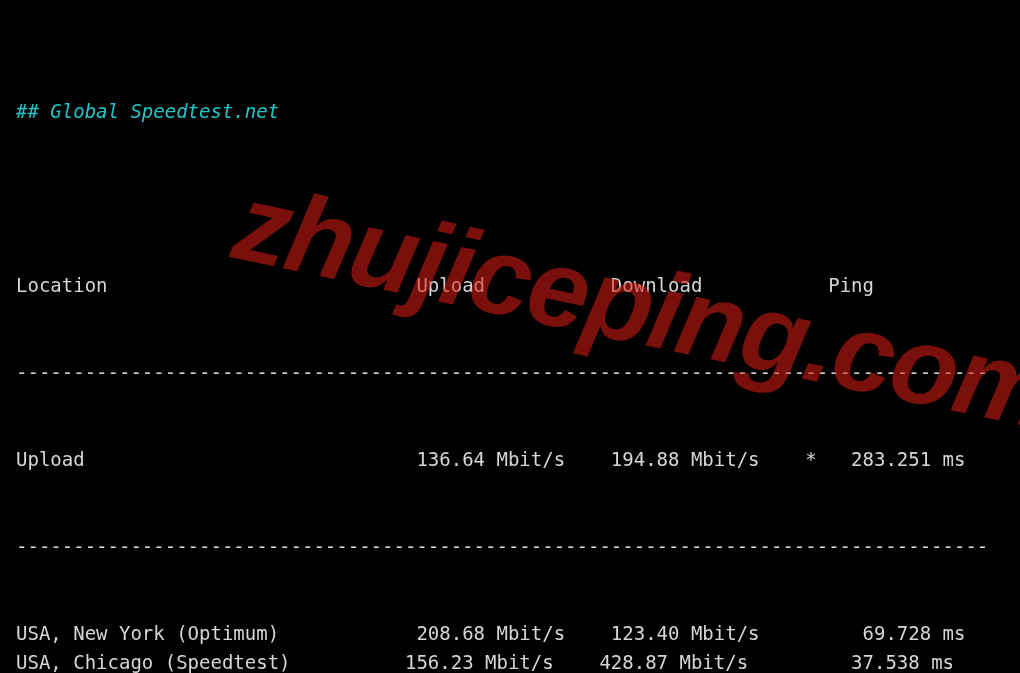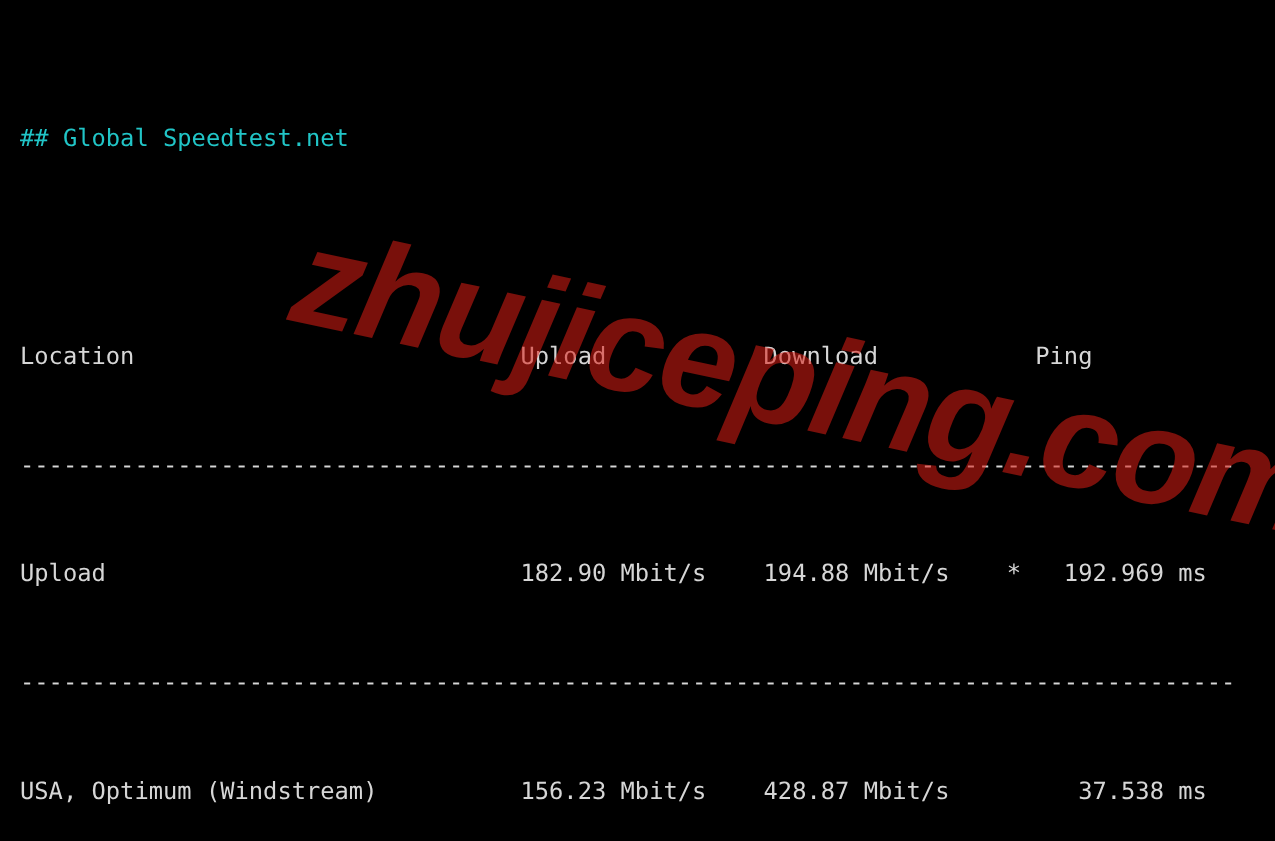--- a/index.html
+++ b/index.html
@@ -18,20 +18,21 @@
   white-space: pre;
   padding: 10px 16px 0 16px;
   position: relative;
   box-sizing: border-box;
   width: 1020px;
   height: 673px;
   letter-spacing: 0px;
 }
 .title {
   color: #21c5c7;
+  font-style: italic;
 }
 .watermark {
   position: absolute;
   left: 240px;
   top: 205px;
   font-family: Arial, "Helvetica Neue", sans-serif;
   font-size: 110px;
   font-weight: 700;
   font-style: italic;
   color: rgba(220, 30, 20, 0.55);
@@ -45,17 +46,17 @@
 </style>
 </head>
 <body>
 
 <div class="terminal">
   <div class="watermark">zhujiceping.com</div>
   <div class="title">## Global Speedtest.net</div>
   <div>&nbsp;</div>
   <div><span>Location                           </span><span>Upload           </span><span>Download         </span><span>  Ping</span></div>
   <div>-------------------------------------------------------------------------------------</div>
-  <div><span>Upload                             </span><span>182.90 Mbit/s    </span><span>194.88 Mbit/s    </span><span>*   192.969 ms</span></div>
+  <div><span>Upload                             </span><span>136.64 Mbit/s    </span><span>194.88 Mbit/s    </span><span>*   283.251 ms</span></div>
   <div>-------------------------------------------------------------------------------------</div>
-  <div><div><span>USA, Optimum (Windstream)          </span><span>156.23 Mbit/s    </span><span>428.87 Mbit/s    </span><span>     37.538 ms</span></div></div>
+  <div><div><span>USA, New York (Optimum)            </span><span>208.68 Mbit/s    </span><span>123.40 Mbit/s    </span><span>     69.728 ms</span></div><div><span>USA, Chicago (Speedtest)          </span><span>156.23 Mbit/s    </span><span>428.87 Mbit/s    </span><span>     37.538 ms</span></div></div>
   
 </div>
 
 </body></html>

